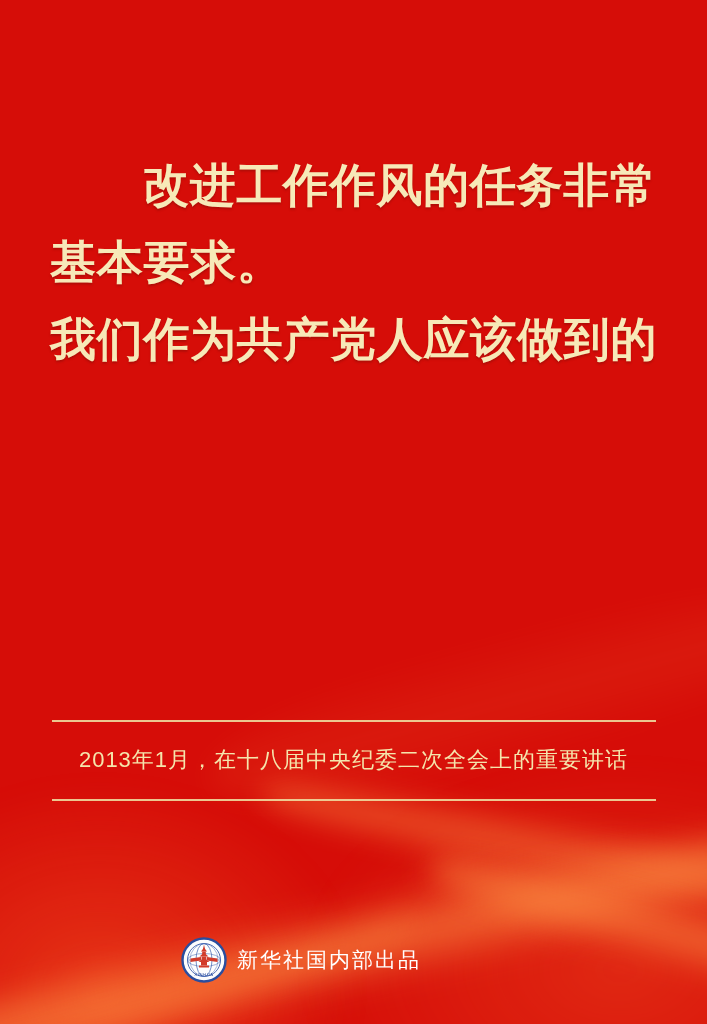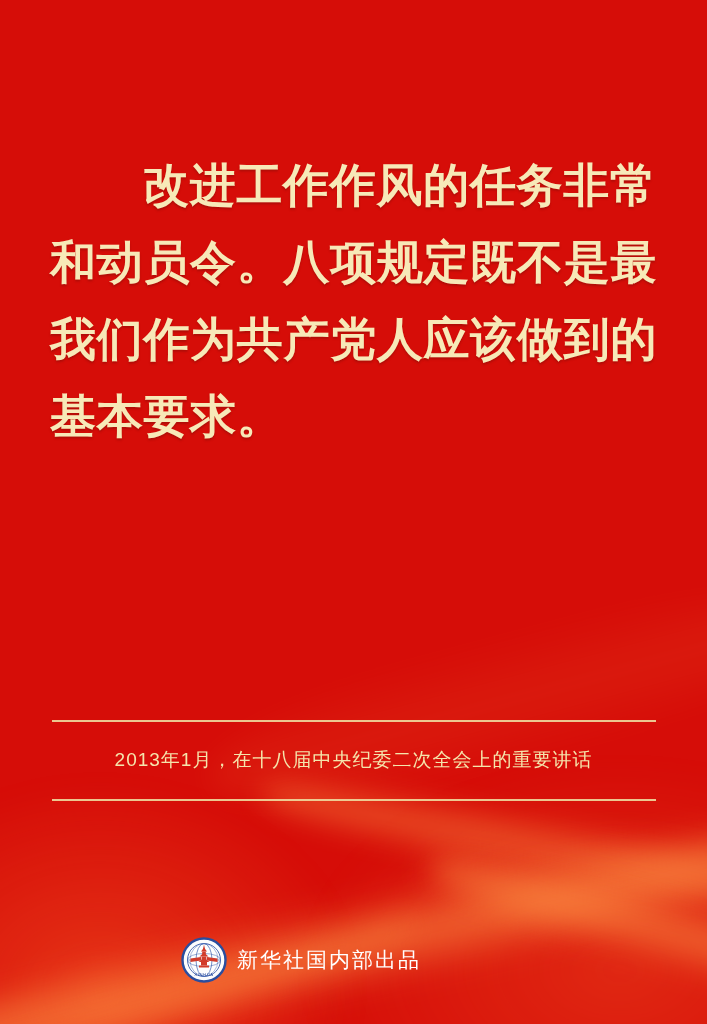--- a/index.html
+++ b/index.html
@@ -52,21 +52,21 @@
   
   .rule{
     position:absolute;left:52px;width:604px;height:2px;
     background:rgba(238,218,158,.9);
   }
   .rule-top{top:720px;}
   .rule-bottom{top:799px;}
   .citation{
     position:absolute;left:50px;top:722px;width:607px;height:76px;
     display:flex;align-items:center;justify-content:center;
-    font-size:19px;
+    font-size:22px;
     letter-spacing:1px;
     color:#f5e5ac;
     white-space:nowrap;
   }
   
   .footer{
     position:absolute;left:0;top:935px;width:602px;height:50px;
     display:flex;align-items:center;justify-content:center;gap:10px;
   }
   .logo{width:46px;height:46px;flex:0 0 auto;}
@@ -85,23 +85,22 @@
   <div class="silk glow-bl"></div>
   <div class="silk glow-br"></div>
   <div class="silk ridge ridge4"></div>
   <div class="silk ridge ridge2"></div>
   <div class="silk ridge ridge1"></div>
   <div class="silk ridge ridge3"></div>
   <div class="silk ridge ridge5"></div>
 
   <div class="quote">
     <div class="quote-line indent">改进工作作风的任务非常</div>
-    <div class="quote-line">和动员令。八项规定既不是最</div>
+    <div class="quote-line">基本要求。</div>
     <div class="quote-line">我们作为共产党人应该做到的</div>
-    <div class="quote-line">基本要求。</div>
   </div>
 
   <div class="rule rule-top"></div>
   <div class="citation">2013年1月，在十八届中央纪委二次全会上的重要讲话</div>
   <div class="rule rule-bottom"></div>
 
   <div class="footer">
     <svg class="logo" viewBox="0 0 46 46">
       <circle cx="23" cy="23" r="21.5" fill="#fdfdfd" stroke="#2b4d9e" stroke-width="2.4"></circle>
       <circle cx="23" cy="23" r="16.5" fill="#ffffff" stroke="#3a5cab" stroke-width="1" opacity="0.9"></circle>

